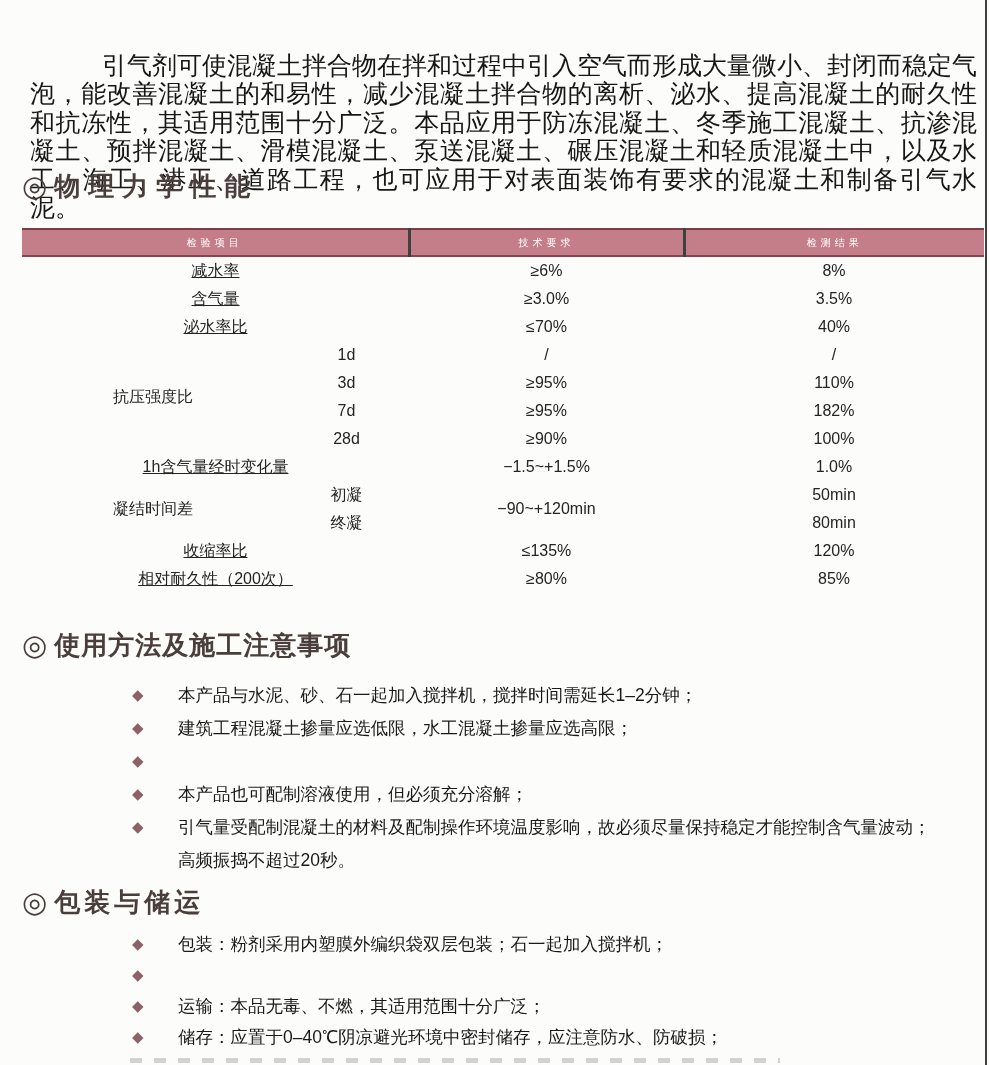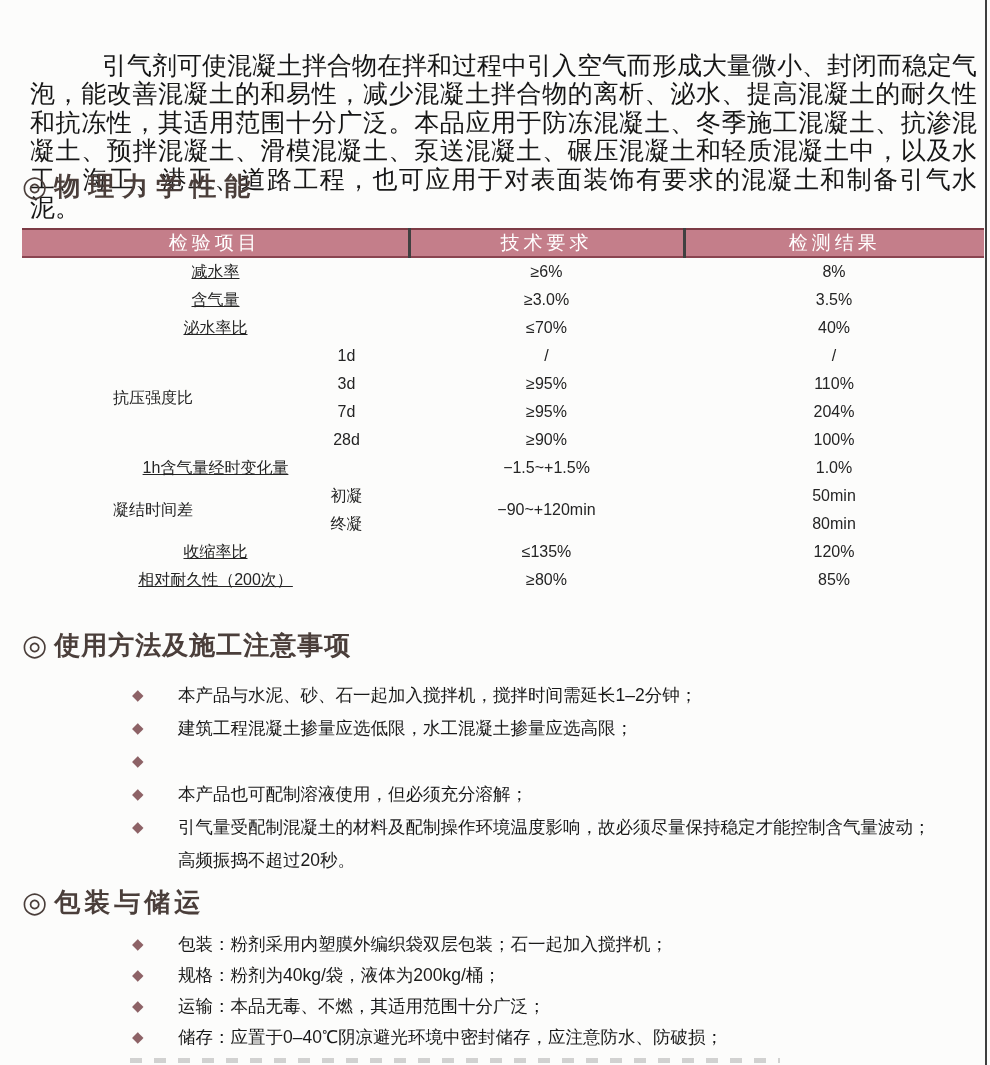--- a/index.html
+++ b/index.html
@@ -23,21 +23,21 @@
   .section-head { position:absolute; left:22px; display:flex; align-items:center; color:#4a3e3a; font-weight:bold; }
   .section-head .marker { font-size:29px; line-height:30px; margin-right:7px; font-weight:normal; }
   .section-head .title  { font-size:26px; line-height:32px; }
   #head-physical  { top:170px; }  #head-physical .title  { letter-spacing:8px; }
   #head-usage     { top:629px; }  #head-usage .title     { letter-spacing:1px; }
   #head-packaging { top:886px; }  #head-packaging .title { letter-spacing:4px; }
 
   
   table.perf { position:absolute; top:228px; left:22px; width:962px; border-collapse:collapse; table-layout:fixed; }
   table.perf thead th {
-    height:25px; background:#c47e8a; color:#ffffff; font-size:19px; font-weight:normal;
+    height:25px; background:#c47e8a; color:#ffffff; font-size:10px; font-weight:normal;
     letter-spacing:4px; border-top:2px solid #7c3b45; border-bottom:2px solid #8a4450; padding:0;
   }
   table.perf thead th + th { border-left:3px solid #404040; }
   table.perf tbody td {
     height:28px; padding:0; text-align:center; vertical-align:middle;
     font-size:16px; color:#242424;
   }
   td.item-span { padding-left:40px;text-decoration:underline; }
   td.group-label { color:#242424; }
 
@@ -107,21 +107,21 @@
       <td>/</td>
     </tr>
     <tr>
       <td>3d</td>
       <td>≥95%</td>
       <td>110%</td>
     </tr>
     <tr>
       <td>7d</td>
       <td>≥95%</td>
-      <td>204%</td>
+      <td>182%</td>
     </tr>
     <tr>
       <td>28d</td>
       <td>≥90%</td>
       <td>100%</td>
     </tr>
 
     <tr>
       <td colspan="2" class="item-span">1h含气量经时变化量</td>
       <td>−1.5~+1.5%</td>
@@ -187,21 +187,20 @@
   <span class="title">包装与储运</span>
 </div>
 
 <div class="bullet-list" id="packaging-list">
   <div class="bullet-item">
     <span class="diamond">◆</span>
     <span>包装：粉剂采用内塑膜外编织袋双层包装；石一起加入搅拌机；</span>
   </div>
   <div class="bullet-item">
     <span class="diamond">◆</span>
-    <span>规格：粉剂为40kg/袋，液体为200kg/桶；</span>
   </div>
   <div class="bullet-item">
     <span class="diamond">◆</span>
     <span>运输：本品无毒、不燃，其适用范围十分广泛；</span>
   </div>
   <div class="bullet-item">
     <span class="diamond">◆</span>
     <span>储存：应置于0–40℃阴凉避光环境中密封储存，应注意防水、防破损；</span>
   </div>
 </div>

